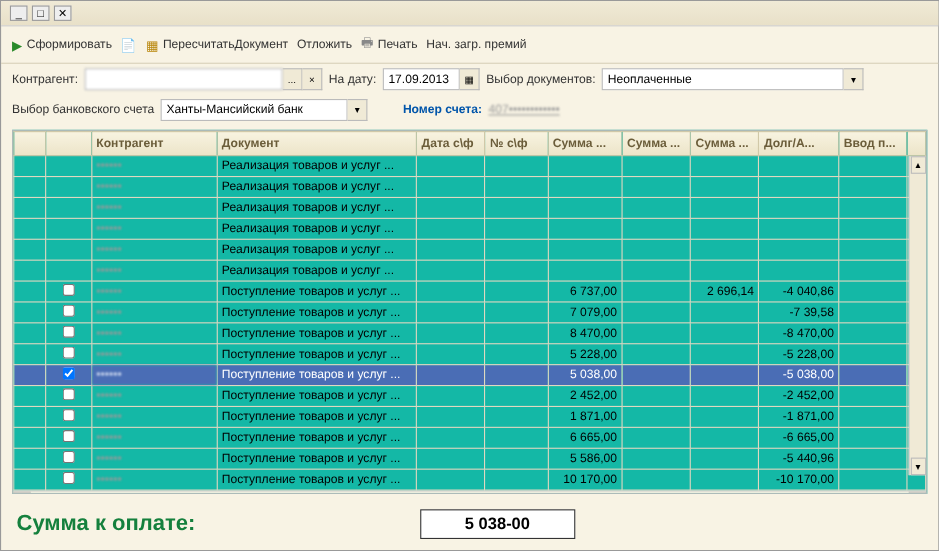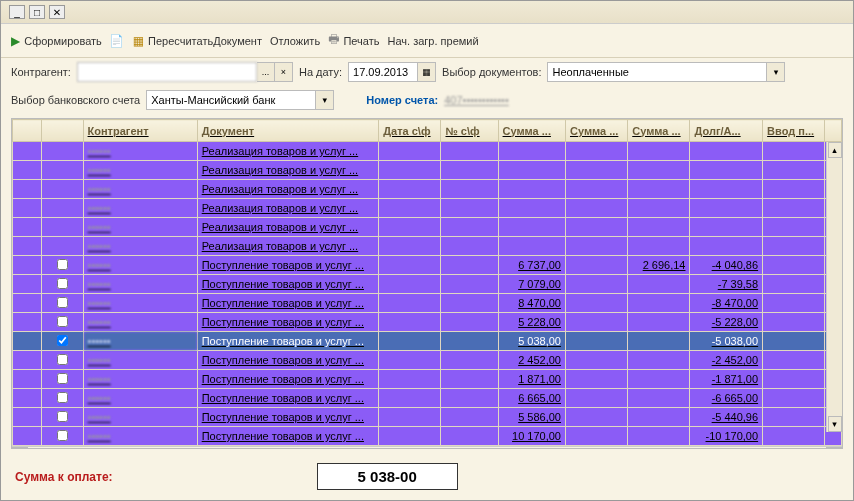--- a/index.html
+++ b/index.html
@@ -14,35 +14,35 @@
 .icon-play { color: #2a8a2a; font-size: 12px; }
 .icon-doc { color: #b8860b; font-size: 12px; }
 .icon-print { color: #888; font-size: 12px; }
 .filter-row { padding: 4px 10px; display: flex; align-items: center; gap: 6px; }
 .filter-label { color: #333; }
 .input-field { border: 1px solid #bbb; background: #fff; padding: 2px 4px; height: 20px; font-size: 11px; }
 .input-wrap { display: flex; }
 .input-btn { width: 18px; height: 20px; border: 1px solid #bbb; border-left: none; background: #f0ead6; display: flex; align-items: center; justify-content: center; font-size: 9px; cursor: pointer; }
 .link { color: #0066cc; text-decoration: underline; cursor: pointer; }
 .blurred { color: #999; filter: blur(1px); -webkit-filter: blur(1px); }
-.grid-wrap { flex: 1; margin: 4px 10px; border: 1px solid #bbb; background: #8b5cf6; overflow: hidden; display: flex; flex-direction: column; position: relative; text-decoration: underline; }
+.grid-wrap { flex: 1; margin: 4px 10px; border: 1px solid #bbb; background: #14b8a6; overflow: hidden; display: flex; flex-direction: column; position: relative; }
 table { border-collapse: collapse; width: 100%; table-layout: fixed; }
 th { background: linear-gradient(#f8f3e0,#ece4c8); border: 1px solid #d0c8a8; padding: 3px 4px; text-align: left; font-weight: bold; color: #6b5d3a; font-size: 11px; height: 22px; overflow: hidden; white-space: nowrap; text-overflow: ellipsis; }
 td { border: 1px solid #e0d8c0; padding: 2px 4px; height: 19px; overflow: hidden; white-space: nowrap; text-overflow: ellipsis; }
 td.num { text-align: right; }
 tr.selected td { background: #4a6db5; color: #fff; }
 tr.selected .blurred { color: #cdd8ef; }
 .chk { width: 11px; height: 11px; }
 .hscroll { height: 16px; background: #f0ead6; border-top: 1px solid #ccc; display: flex; align-items: center; }
 .hscroll-btn { width: 16px; height: 14px; border: 1px solid #bbb; background: #f0ead6; display: flex; align-items: center; justify-content: center; font-size: 9px; cursor: pointer; }
 .hscroll-track { flex: 1; height: 14px; background: #f8f3e4; position: relative; }
 .vscroll { position: absolute; right: 0; top: 23px; bottom: 16px; width: 16px; background: #f0ead6; border-left: 1px solid #ccc; }
 .vscroll-btn { width: 14px; height: 16px; border: 1px solid #bbb; background: #f0ead6; display: flex; align-items: center; justify-content: center; font-size: 9px; cursor: pointer; margin: 0 auto; }
 .footer { padding: 10px 14px; display: flex; align-items: center; gap: 12px; }
-.footer-label { font-size: 12px; font-weight: bold; color: #b91c1c; }
+.footer-label { font-size: 20px; font-weight: bold; color: #15803d; }
 .footer-val { border: 1px solid #333; padding: 4px 40px; font-size: 15px; font-weight: bold; background: #fff; }
 </style>
 </head>
 <body>
 
 <div class="window">
   <div class="titlebar">
     <div class="titlebar-btns">
       <div class="titlebar-btn">_</div>
       <div class="titlebar-btn">□</div>

